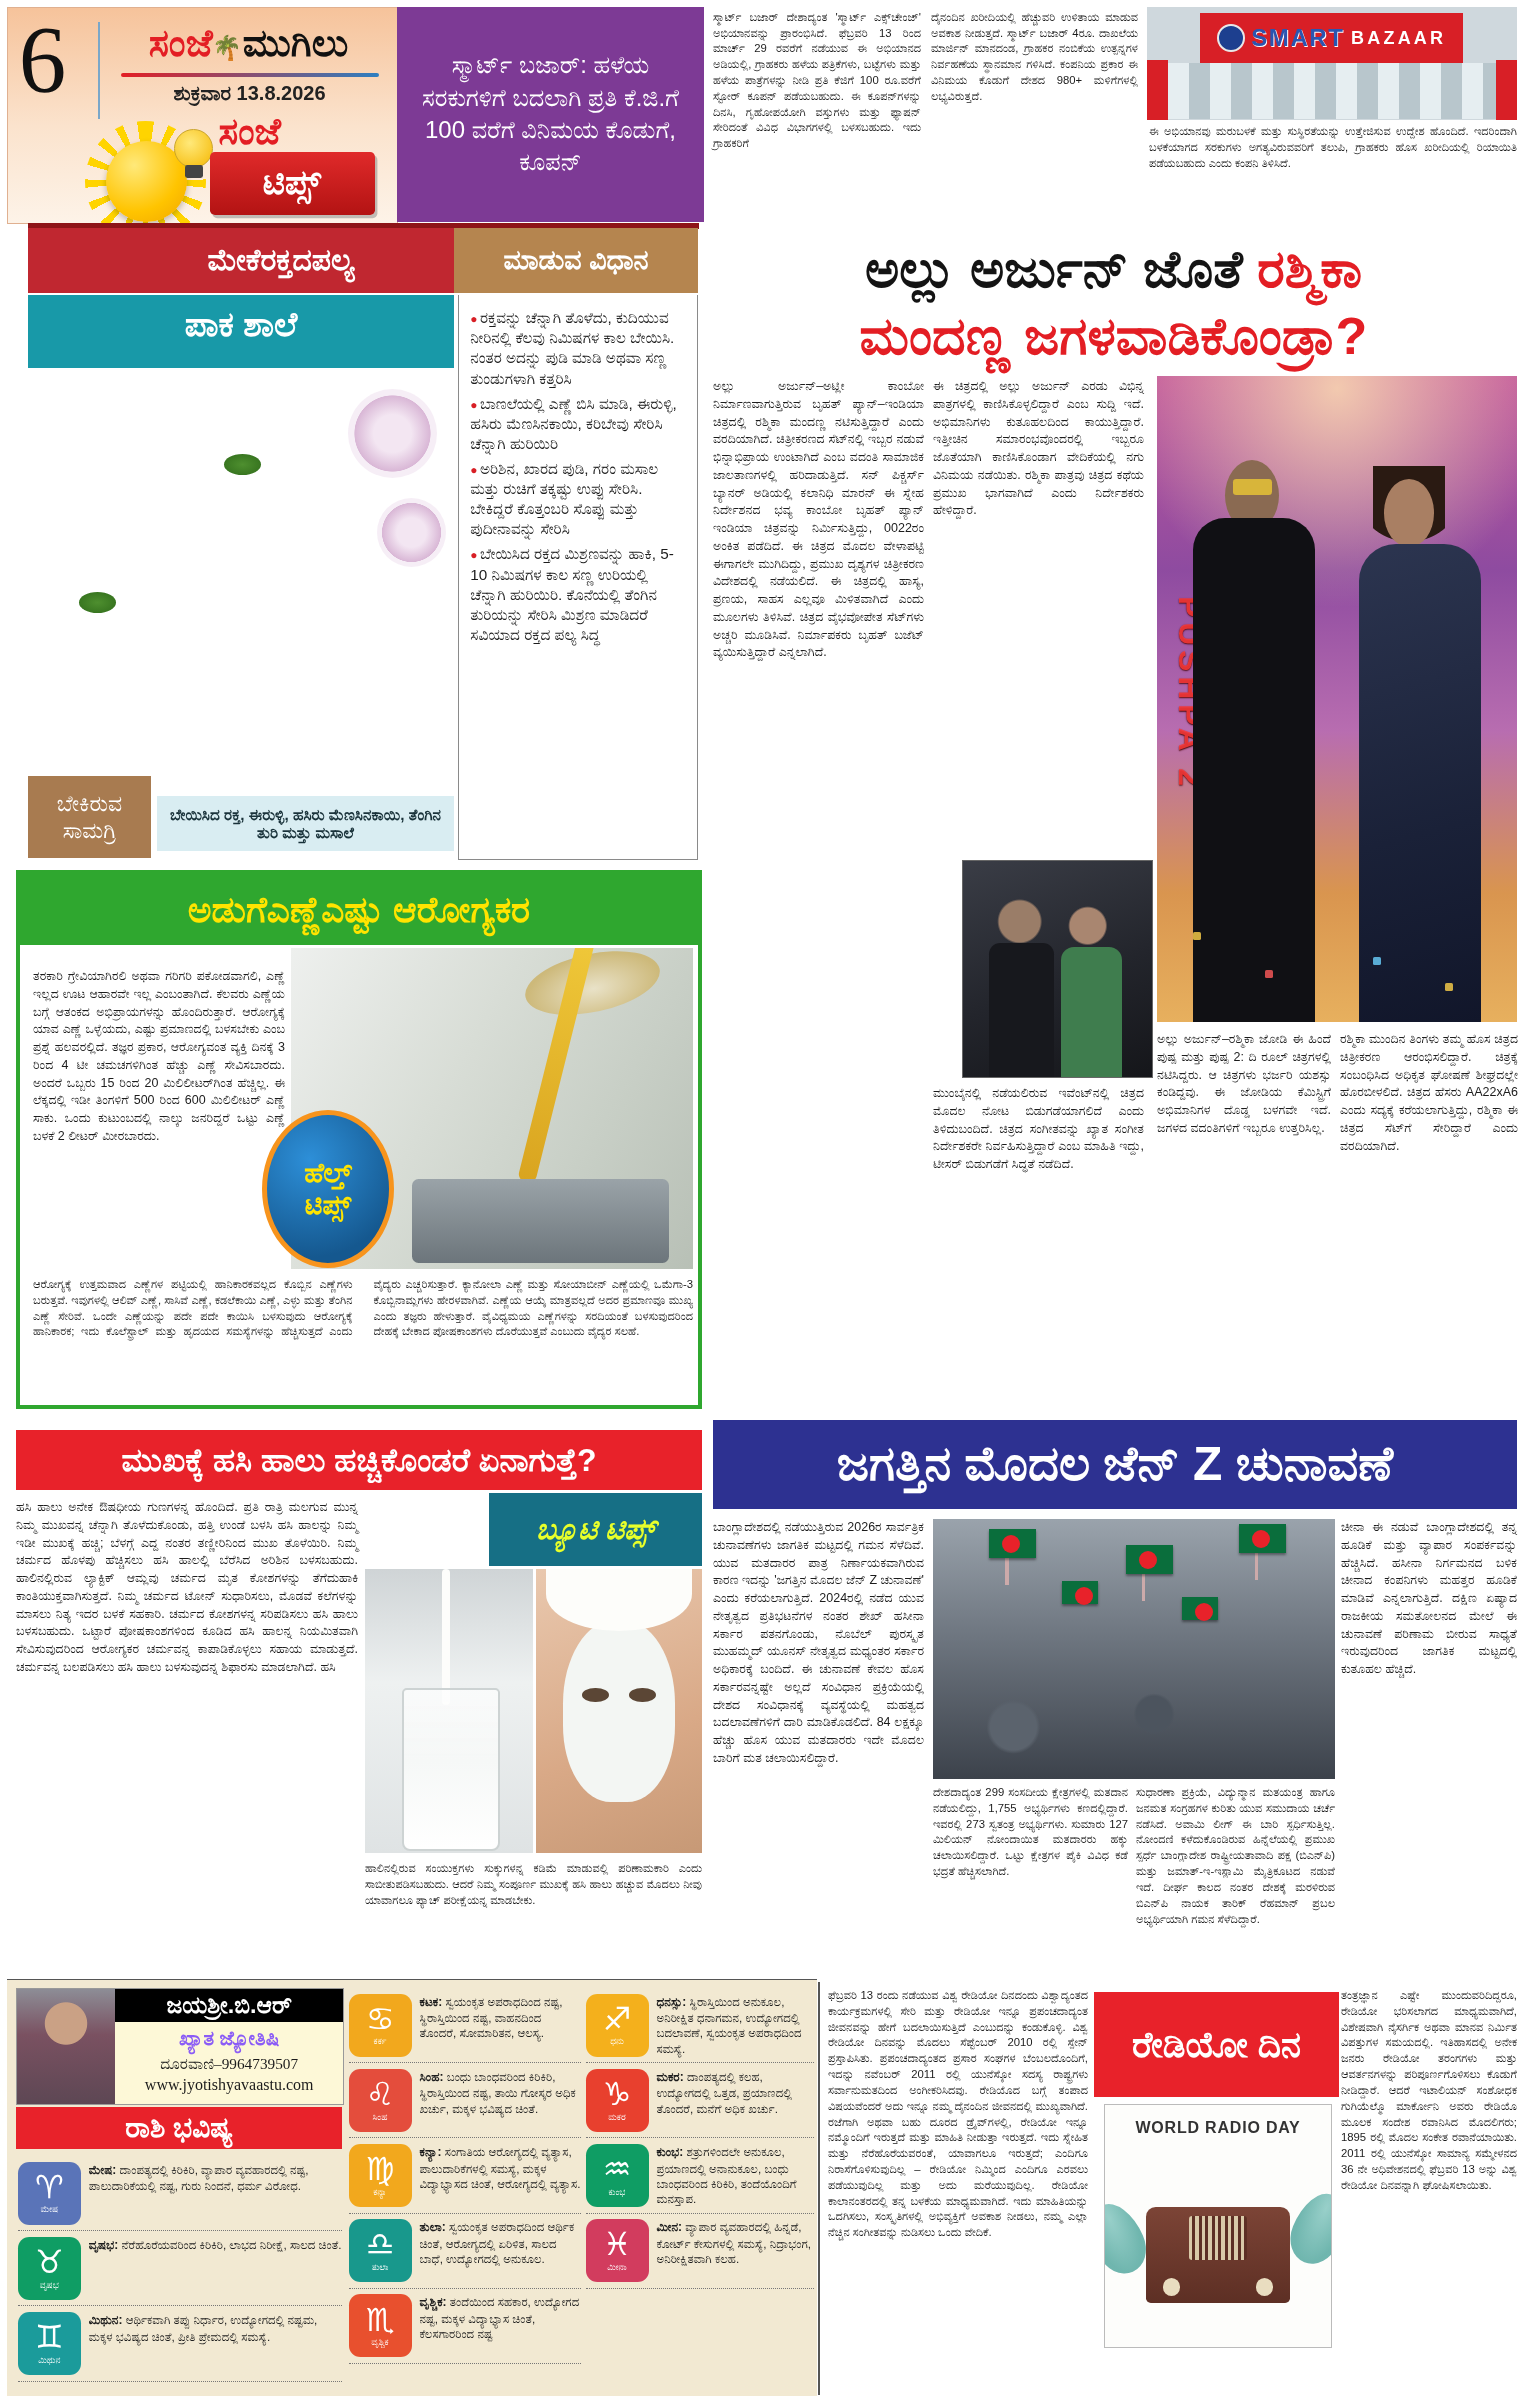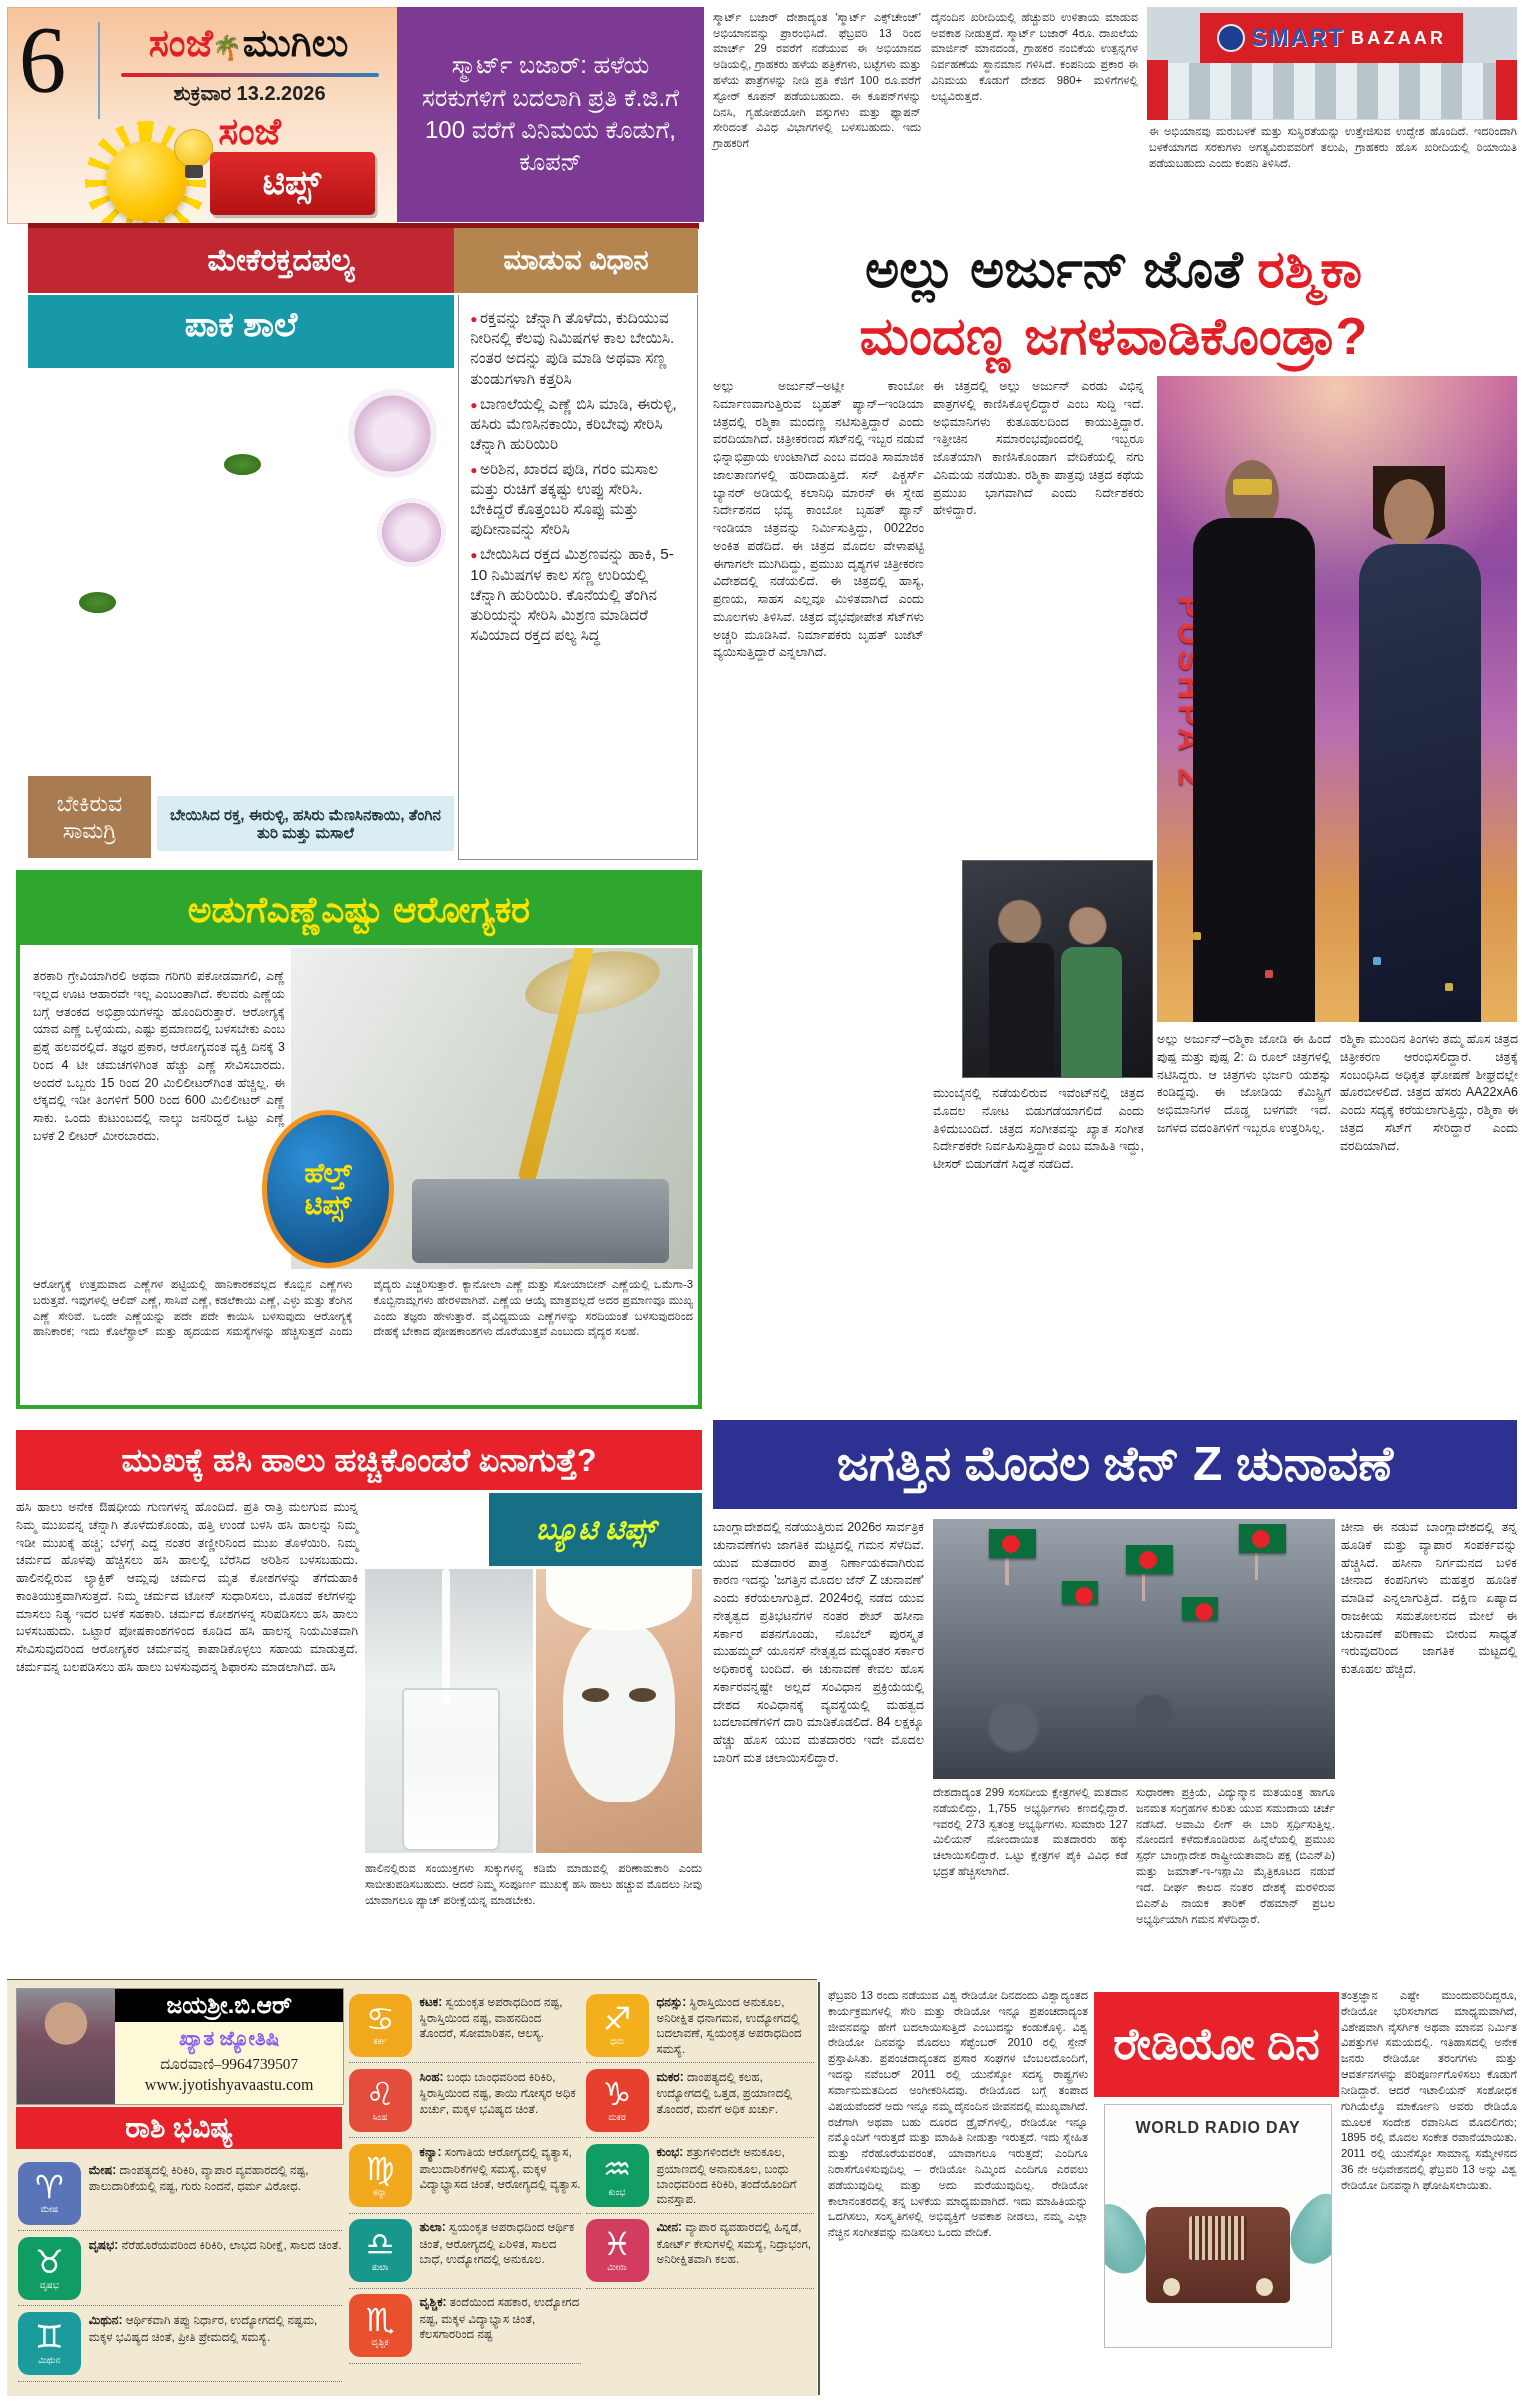--- a/index.html
+++ b/index.html
@@ -161,42 +161,42 @@
   .zsign{display:flex;gap:8px;border-bottom:0.8px dotted #777;padding:5.6px 0;}
   .zicon{flex:0 0 63px;height:63px;border-radius:11.3px;display:flex;flex-direction:column;align-items:center;justify-content:center;color:#fff;}
   .zicon .g{font-size:32px;line-height:1;font-family:"DejaVu Sans",sans-serif;}
   .zicon .l{font-size:9px;margin-top:1.6px;}
   .ztext{font-size:11.7px;line-height:1.3;}
   .ztext b{font-size:12px;}
   
   #vrule{left:818px;top:1982px;width:1.6px;height:413px;background:#555;}
   #r1{left:828px;top:1988px;width:260px;height:403px;}
   #radio-red{left:1094px;top:1992px;width:245px;height:105px;background:#e8222a;display:flex;align-items:center;justify-content:center;
-      color:#fff;font-size:44px;font-weight:bold;}
+      color:#fff;font-size:36px;font-weight:bold;}
   #radio-img{left:1104px;top:2104px;width:226px;height:242px;background:#fdfdfb;border:0.8px solid #bbb;overflow:hidden;}
   .wrd{position:absolute;left:0;top:13px;width:100%;text-align:center;font-size:16px;font-weight:bold;color:#333;line-height:1.2;letter-spacing:0.8px;}
   .radio-body{position:absolute;left:18%;top:42%;width:64%;height:40%;background:linear-gradient(180deg,#7c4436,#5d2f24);border-radius:9.7px 9.7px 4.8px 4.8px;}
   .radio-grill{position:absolute;left:30%;top:10%;width:40%;height:45%;background:repeating-linear-gradient(90deg,#d9c9a8 0 3.2px,#5d2f24 3.2px 6.5px);border-radius:3.2px;}
   .radio-knob{position:absolute;bottom:8%;width:12%;height:18%;border-radius:50%;background:#e9ddc0;}
   .leaf{position:absolute;width:48px;height:73px;background:radial-gradient(ellipse at 50% 20%,#7fc4bd,#4ca49b 70%);border-radius:50% 50% 50% 50%/60% 60% 40% 40%;opacity:.8;}
   #r2{left:1341px;top:1988px;width:176px;height:403px;}
 </style>
 </head>
 <body>
 
 <div class="page">
 
   <div class="abs" id="mast">
     <div class="pageno">6</div>
     <div class="mast-divider"></div>
     <div class="mast-title">
       <span class="red">ಸಂಜೆ</span><span class="palm">🌴</span><span class="blk">ಮುಗಿಲು</span>
     </div>
     <div class="mast-rule"></div>
-    <div class="mast-date">ಶುಕ್ರವಾರ 13.2.2026</div>
+    <div class="mast-date">ಶುಕ್ರವಾರ 13.8.2026</div>
     <div class="sun"></div>
     <div class="sun-core"></div>
     <div class="bulb"></div>
     <div class="bulb-base"></div>
     <div class="tips-word1">ಸಂಜೆ</div>
     <div class="tips-box">ಟಿಪ್ಸ್</div>
   </div>
 
   <div class="abs" id="purple">
     <div class="t">ಸ್ಮಾರ್ಟ್ ಬಜಾರ್: ಹಳೆಯ ಸರಕುಗಳಿಗೆ ಬದಲಾಗಿ ಪ್ರತಿ ಕೆ.ಜಿ.ಗೆ 100 ವರೆಗೆ ವಿನಿಮಯ ಕೊಡುಗೆ, ಕೂಪನ್</div>

